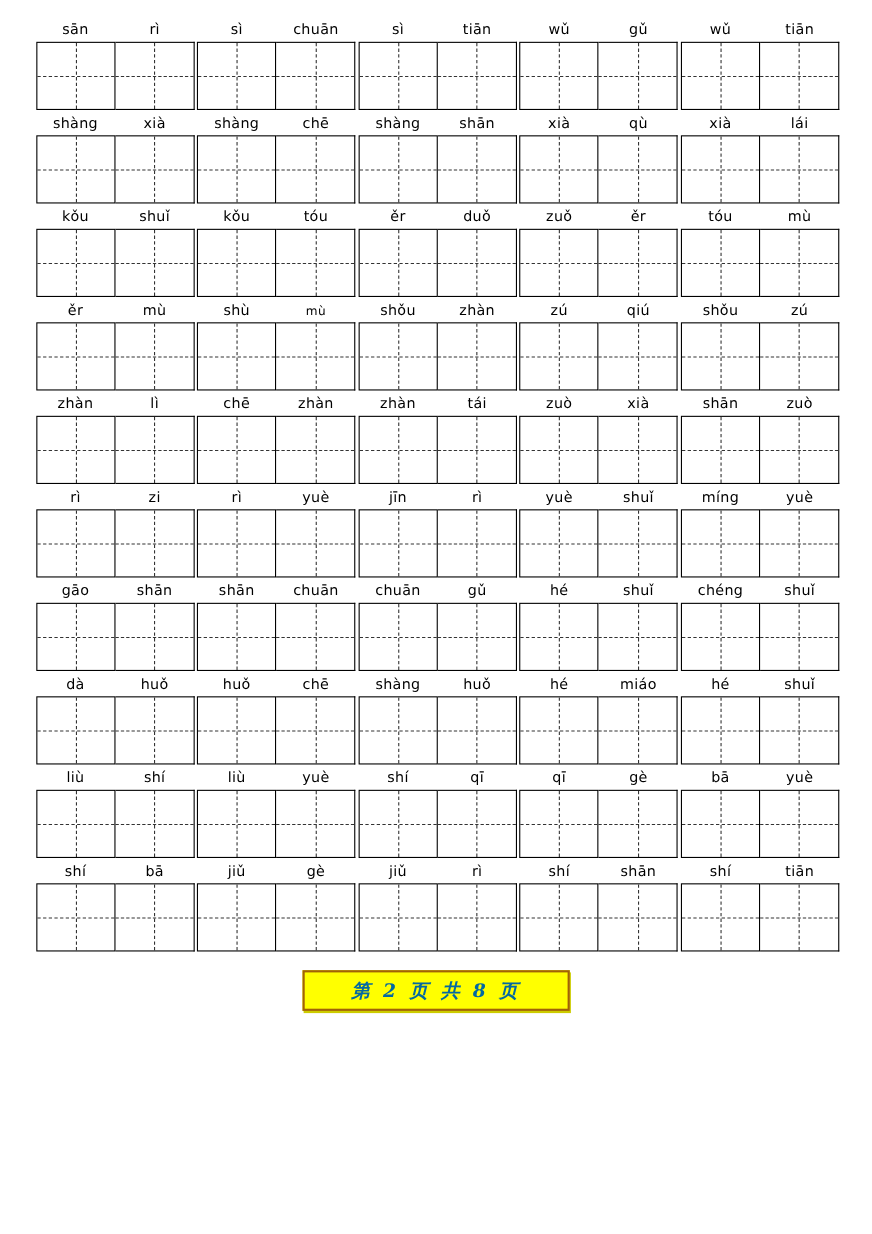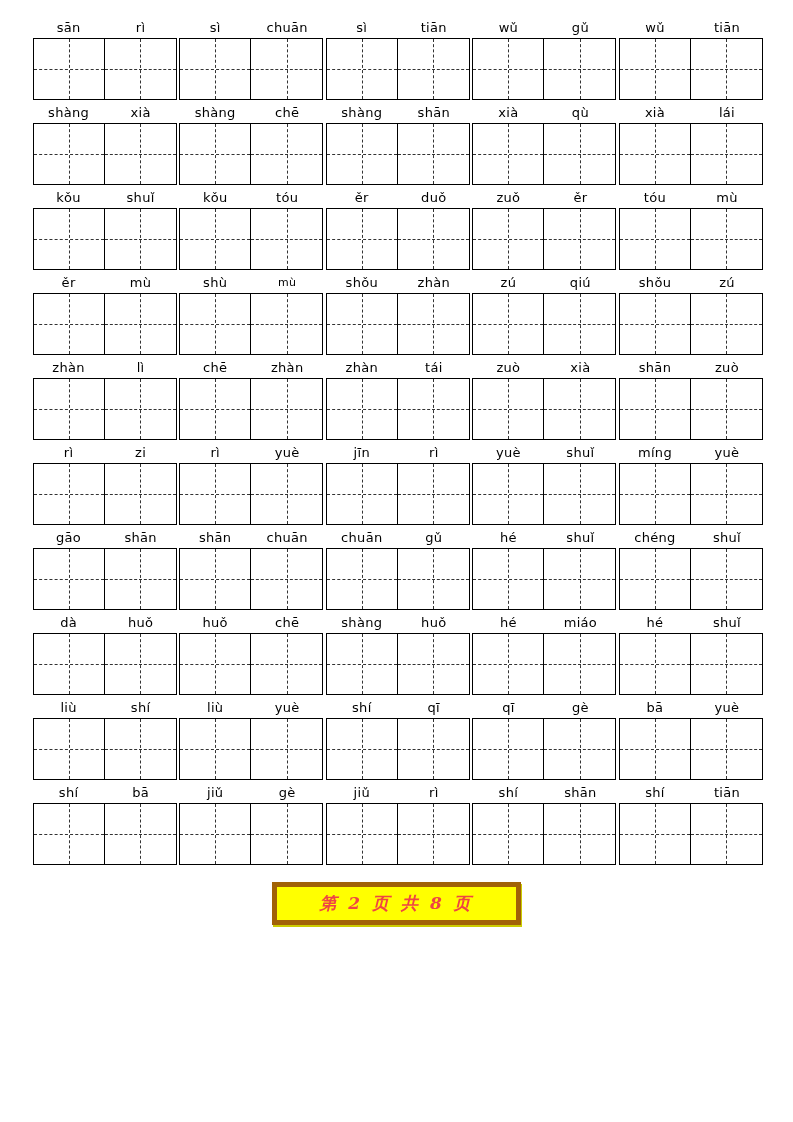--- a/index.html
+++ b/index.html
@@ -86,28 +86,28 @@
     border-left: 1px dashed #333;
   }
   .footer {
     margin-top: 14px;
     display: flex;
     justify-content: center;
     align-items: center;
   }
   .page-badge {
     background: #ffff00;
-    border: 5px solid #a16207;
+    border: 2px solid #a16207;
     padding: 5px 42px;
     font-size: 17px;
     font-weight: bold;
     font-style: italic;
     letter-spacing: 3px;
     font-family: "DejaVu Serif", "Liberation Serif", serif;
-    color: #ef4444;
+    color: #0369a1;
     box-shadow: 1px 2px 0 #cccc00;
   }
 </style>
 </head>
 <body>
 
 <div class="sheet">
   <div class="rows" id="rows-container">
       <div class="row">
         <div class="cellgroup">

